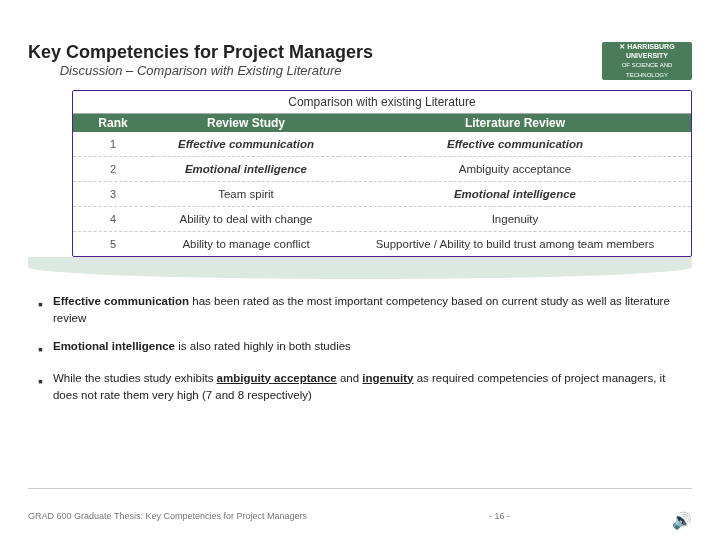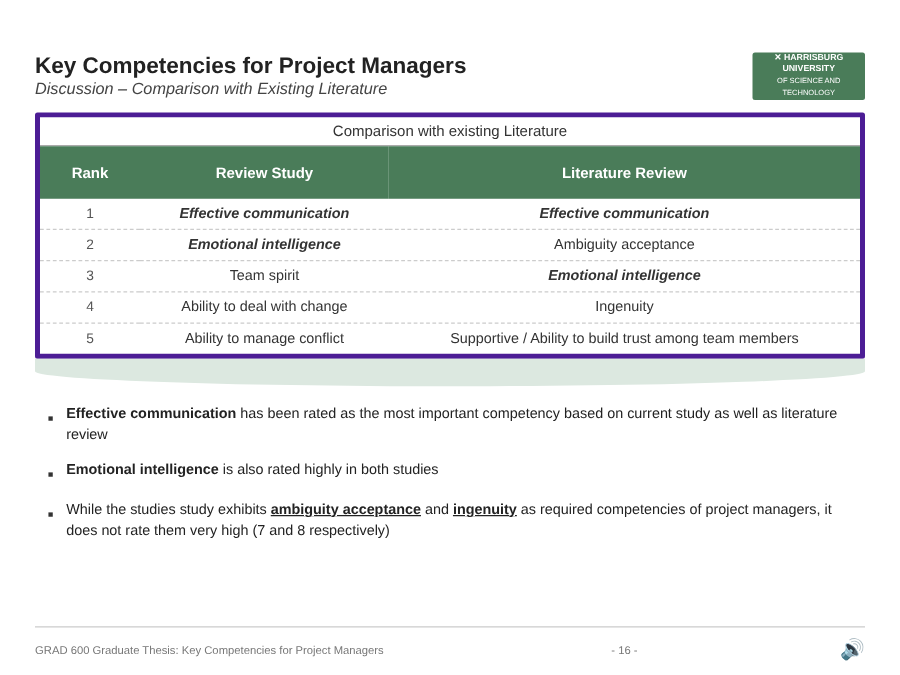--- a/index.html
+++ b/index.html
@@ -32,20 +32,21 @@
     .header-titles {}
     .main-title {
       font-size: 18px;
       font-weight: bold;
       color: #222;
     }
     .subtitle {
       font-size: 13px;
       color: #444;
       font-style: italic;
+      text-align: center;
     }
     .logo-box {
       width: 90px;
       height: 38px;
       background: #4a7c59;
       display: flex;
       align-items: center;
       justify-content: center;
       border-radius: 2px;
     }
@@ -53,41 +54,42 @@
       color: #fff;
       font-size: 7px;
       font-weight: bold;
       text-align: center;
       line-height: 1.3;
     }
 
     
     .table-section {
       margin-top: 6px;
-      border: 4px solid #4c1d95;
+      border: 1px solid #4c1d95;
       border-radius: 2px;
+      margin-left: 44px;
     }
     .table-title-bar {
       text-align: center;
       font-size: 12px;
       color: #333;
       padding: 4px 0;
       border-bottom: 1px solid #aaa;
       background: #fff;
     }
     .comp-table {
       width: 100%;
       border-collapse: collapse;
     }
     .comp-table thead tr th {
       background: #4a7c59;
       color: #fff;
       font-size: 12px;
       font-weight: bold;
-      padding: 14px 12px;
+      padding: 2px 12px;
       text-align: center;
       border: none;
     }
     .comp-table thead tr th:first-child {
       width: 80px;
     }
     .comp-table tbody tr {
       border-bottom: 1px dashed #ccc;
     }
     .comp-table tbody tr:last-child {
@@ -140,22 +142,22 @@
     }
     .bold-underline {
       font-weight: bold;
       text-decoration: underline;
     }
 
     
     .footer {
       display: flex;
       justify-content: space-between;
-      align-items: center;
-      padding-top: 8px;
+      align-items: flex-start;
+      padding-top: 22px;
       border-top: 1px solid #ccc;
       margin-top: auto;
     }
     .footer-text {
       font-size: 9px;
       color: #777;
     }
     .footer-page {
       font-size: 9px;
       color: #777;

